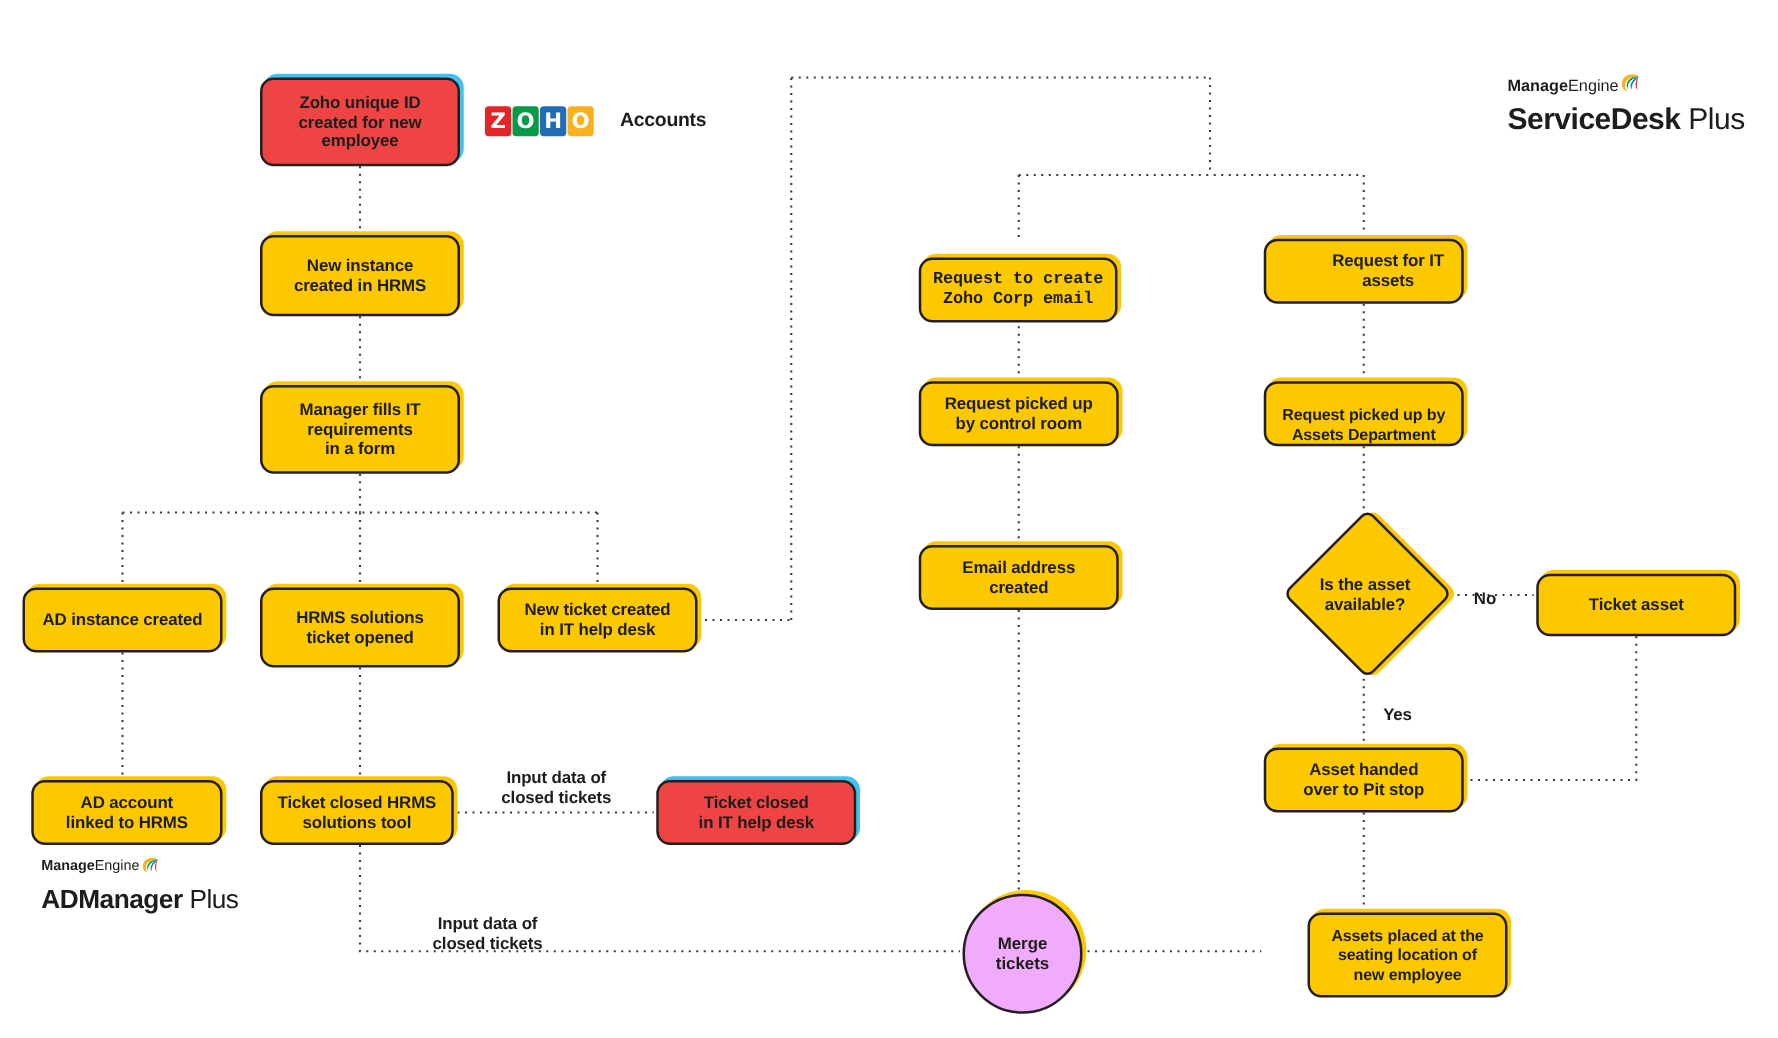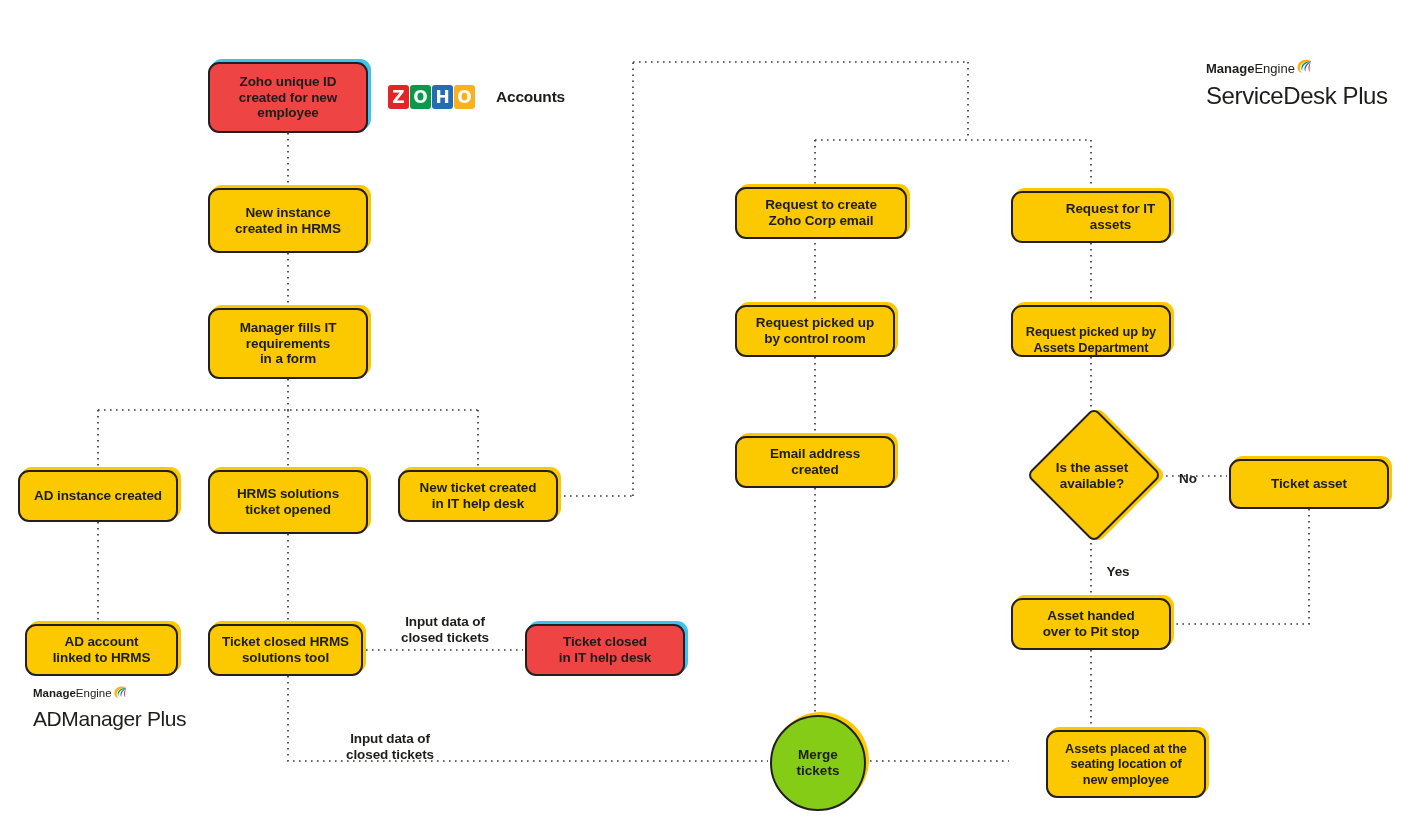--- a/index.html
+++ b/index.html
@@ -47,21 +47,21 @@
     color:#1d1d1b;font-weight:bold;font-size:13.5px;line-height:1.18;
     letter-spacing:-0.1px;
     pointer-events:none;
   }
 
   
   .circle{
     position:absolute;
     border:2px solid #231f20;
     border-radius:50%;
-    background:#84cc16;
+    background:#f0abfc;
     box-shadow:3px -3px 0 0 #FCC900;
     display:flex;align-items:center;justify-content:center;
     text-align:center;
     color:#1d1d1b;font-weight:bold;font-size:13.5px;line-height:1.2;
   }
 
   
   .edgelabel{
     position:absolute;color:#1d1d1b;font-weight:bold;font-size:13.5px;
     line-height:1.2;text-align:center;white-space:pre-line;letter-spacing:-0.1px;
@@ -81,21 +81,21 @@
     letter-spacing:-0.2px;
   }
 
   
   .me-logo{position:absolute;color:#1d1d1b;}
   .me-top{font-size:13px;line-height:1;display:flex;align-items:flex-start;}
   .me-top .bold{font-weight:bold;}
   .me-top .light{font-weight:normal;}
   .me-swoosh{margin-left:1px;position:relative;top:-4px;}
   .me-prod{margin-top:2px;font-size:24px;line-height:1.08;letter-spacing:-0.4px;}
-  .me-prod .b{font-weight:normal;}
+  .me-prod .b{font-weight:bold;}
   .me-prod .l{font-weight:normal;}
   .me-prod.small{font-size:21px;}
 </style>
 </head>
 <body>
 
 <div id="canvas">
 
   <svg class="links" viewBox="0 0 1422 830" xmlns="http://www.w3.org/2000/svg">
     <g fill="none" stroke="#3b3b3b" stroke-width="1.7" stroke-linecap="butt" stroke-dasharray="1.6 4.4">
@@ -184,21 +184,21 @@
   <div class="node" style="left:208px;top:624px;width:155px;height:52px;">
     <span style="white-space: pre-line;">Ticket closed HRMS
 solutions tool</span>
   </div>
 
   <div class="node blue" style="left:525px;top:624px;width:160px;height:52px;">
     <span style="white-space: pre-line;">Ticket closed
 in IT help desk</span>
   </div>
 
-  <div class="node" style="left:735px;top:187px;width:172px;height:52px;">
+  <div class="node" style="left:735px;top:206px;width:159px;height:52px;font-family:Liberation Mono, monospace;">
     <span style="white-space: pre-line;">Request to create
 Zoho Corp email</span>
   </div>
 
   <div class="node" style="left:735px;top:305px;width:160px;height:52px;">
     <span style="white-space: pre-line;">Request picked up
 by control room</span>
   </div>
 
   <div class="node" style="left:735px;top:436px;width:160px;height:52px;">

